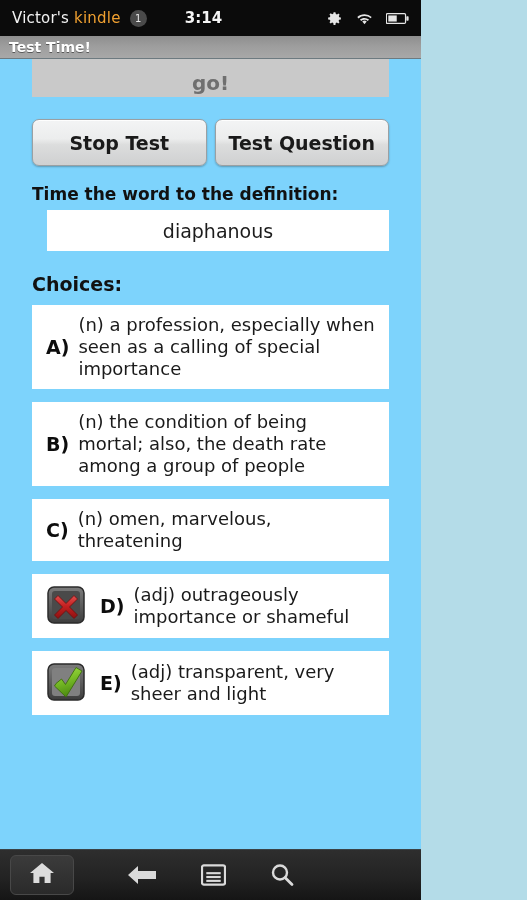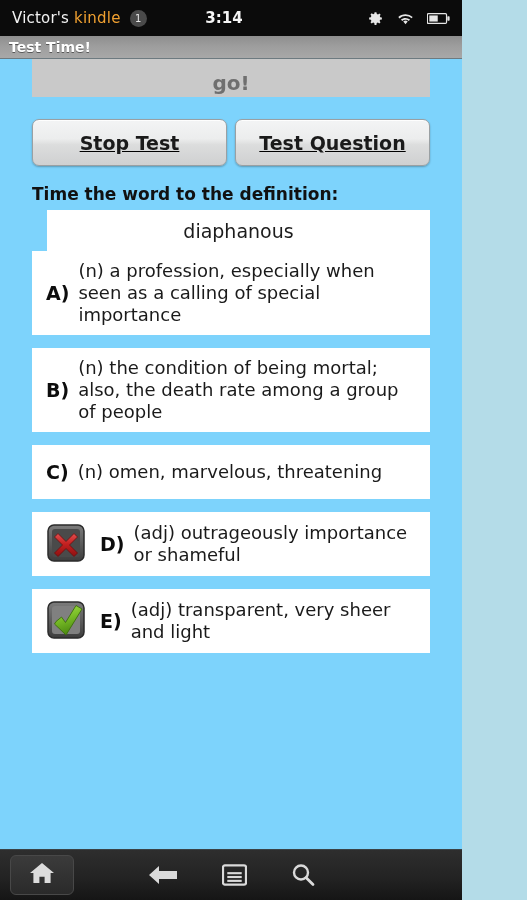--- a/index.html
+++ b/index.html
@@ -8,21 +8,21 @@
   }
   body {
     width: 527px;
     height: 900px;
     overflow: hidden;
     font-family: "DejaVu Sans", sans-serif;
     background: #b4dce8;
   }
   .screen {
     position: relative;
-    width: 462px;
+    width: 421px;
     height: 900px;
     display: flex;
     flex-direction: column;
   }
 
   
   .statusbar {
     height: 36px;
     background: #0b0b0b;
     display: flex;
@@ -113,21 +113,20 @@
     align-items: flex-end;
     justify-content: center;
     padding-bottom: 2px;
     box-sizing: border-box;
   }
 
   .button-row {
     display: flex;
     gap: 8px;
     margin-top: 22px;
-    text-decoration: underline;
   }
   .btn {
     flex: 1 1 0;
     height: 47px;
     border-radius: 7px;
     border: 1px solid #9aa0a3;
     background: linear-gradient(to bottom, #f3f4f5 0%, #eceded 42%, #dcdddd 55%, #cfd0d1 100%);
     box-shadow: 0 1px 2px rgba(0,0,0,.28), inset 0 1px 0 rgba(255,255,255,.85);
     font-family: "DejaVu Sans", sans-serif;
     font-size: 19px;
@@ -280,20 +279,21 @@
         <button class="btn">Stop Test</button>
         <button class="btn">Test Question</button>
       </div>
 
       <div class="section-label">Time the word to the definition:</div>
 
       <div class="word-box">
         <span>diaphanous</span>
       </div>
 
+      <div class="choices-label">Choices:</div>
 
       <div class="choice">
         <span class="choice-letter">A)</span>
         <span class="choice-text">(n) a profession, especially when seen as a calling of special importance</span>
       </div>
 
       <div class="choice">
         <span class="choice-letter">B)</span>
         <span class="choice-text">(n) the condition of being mortal; also, the death rate among a group of people</span>
       </div>

